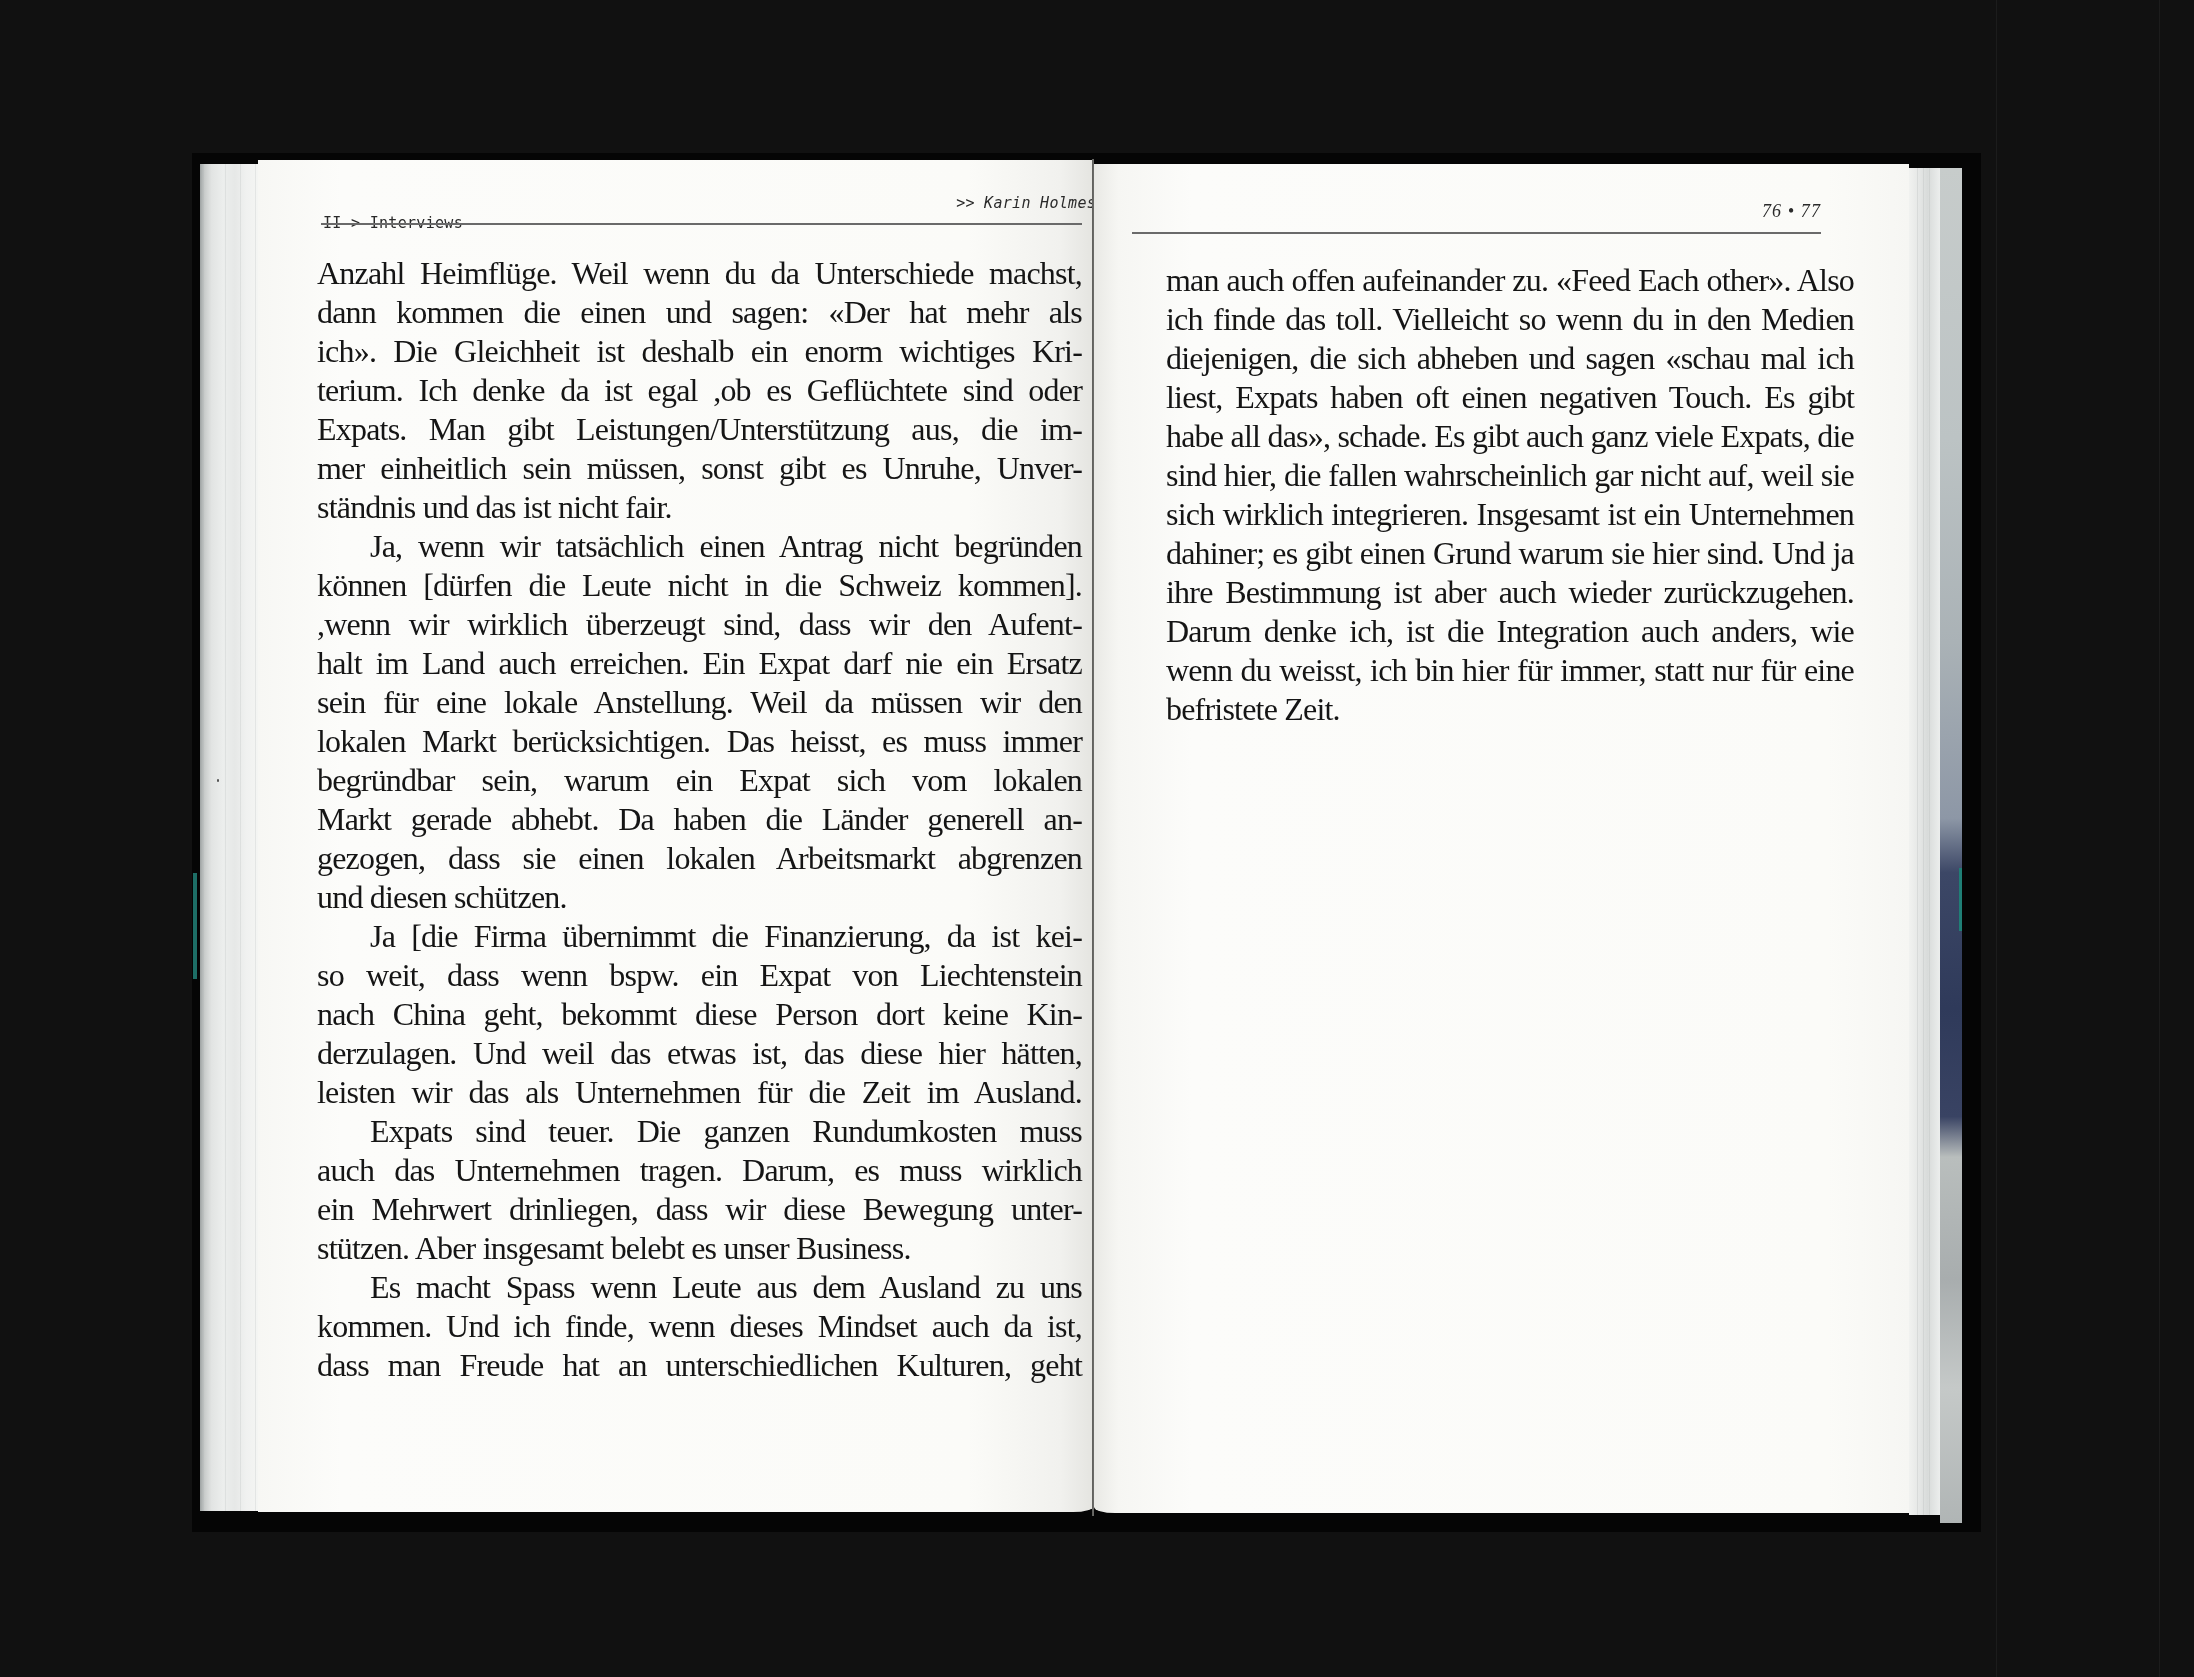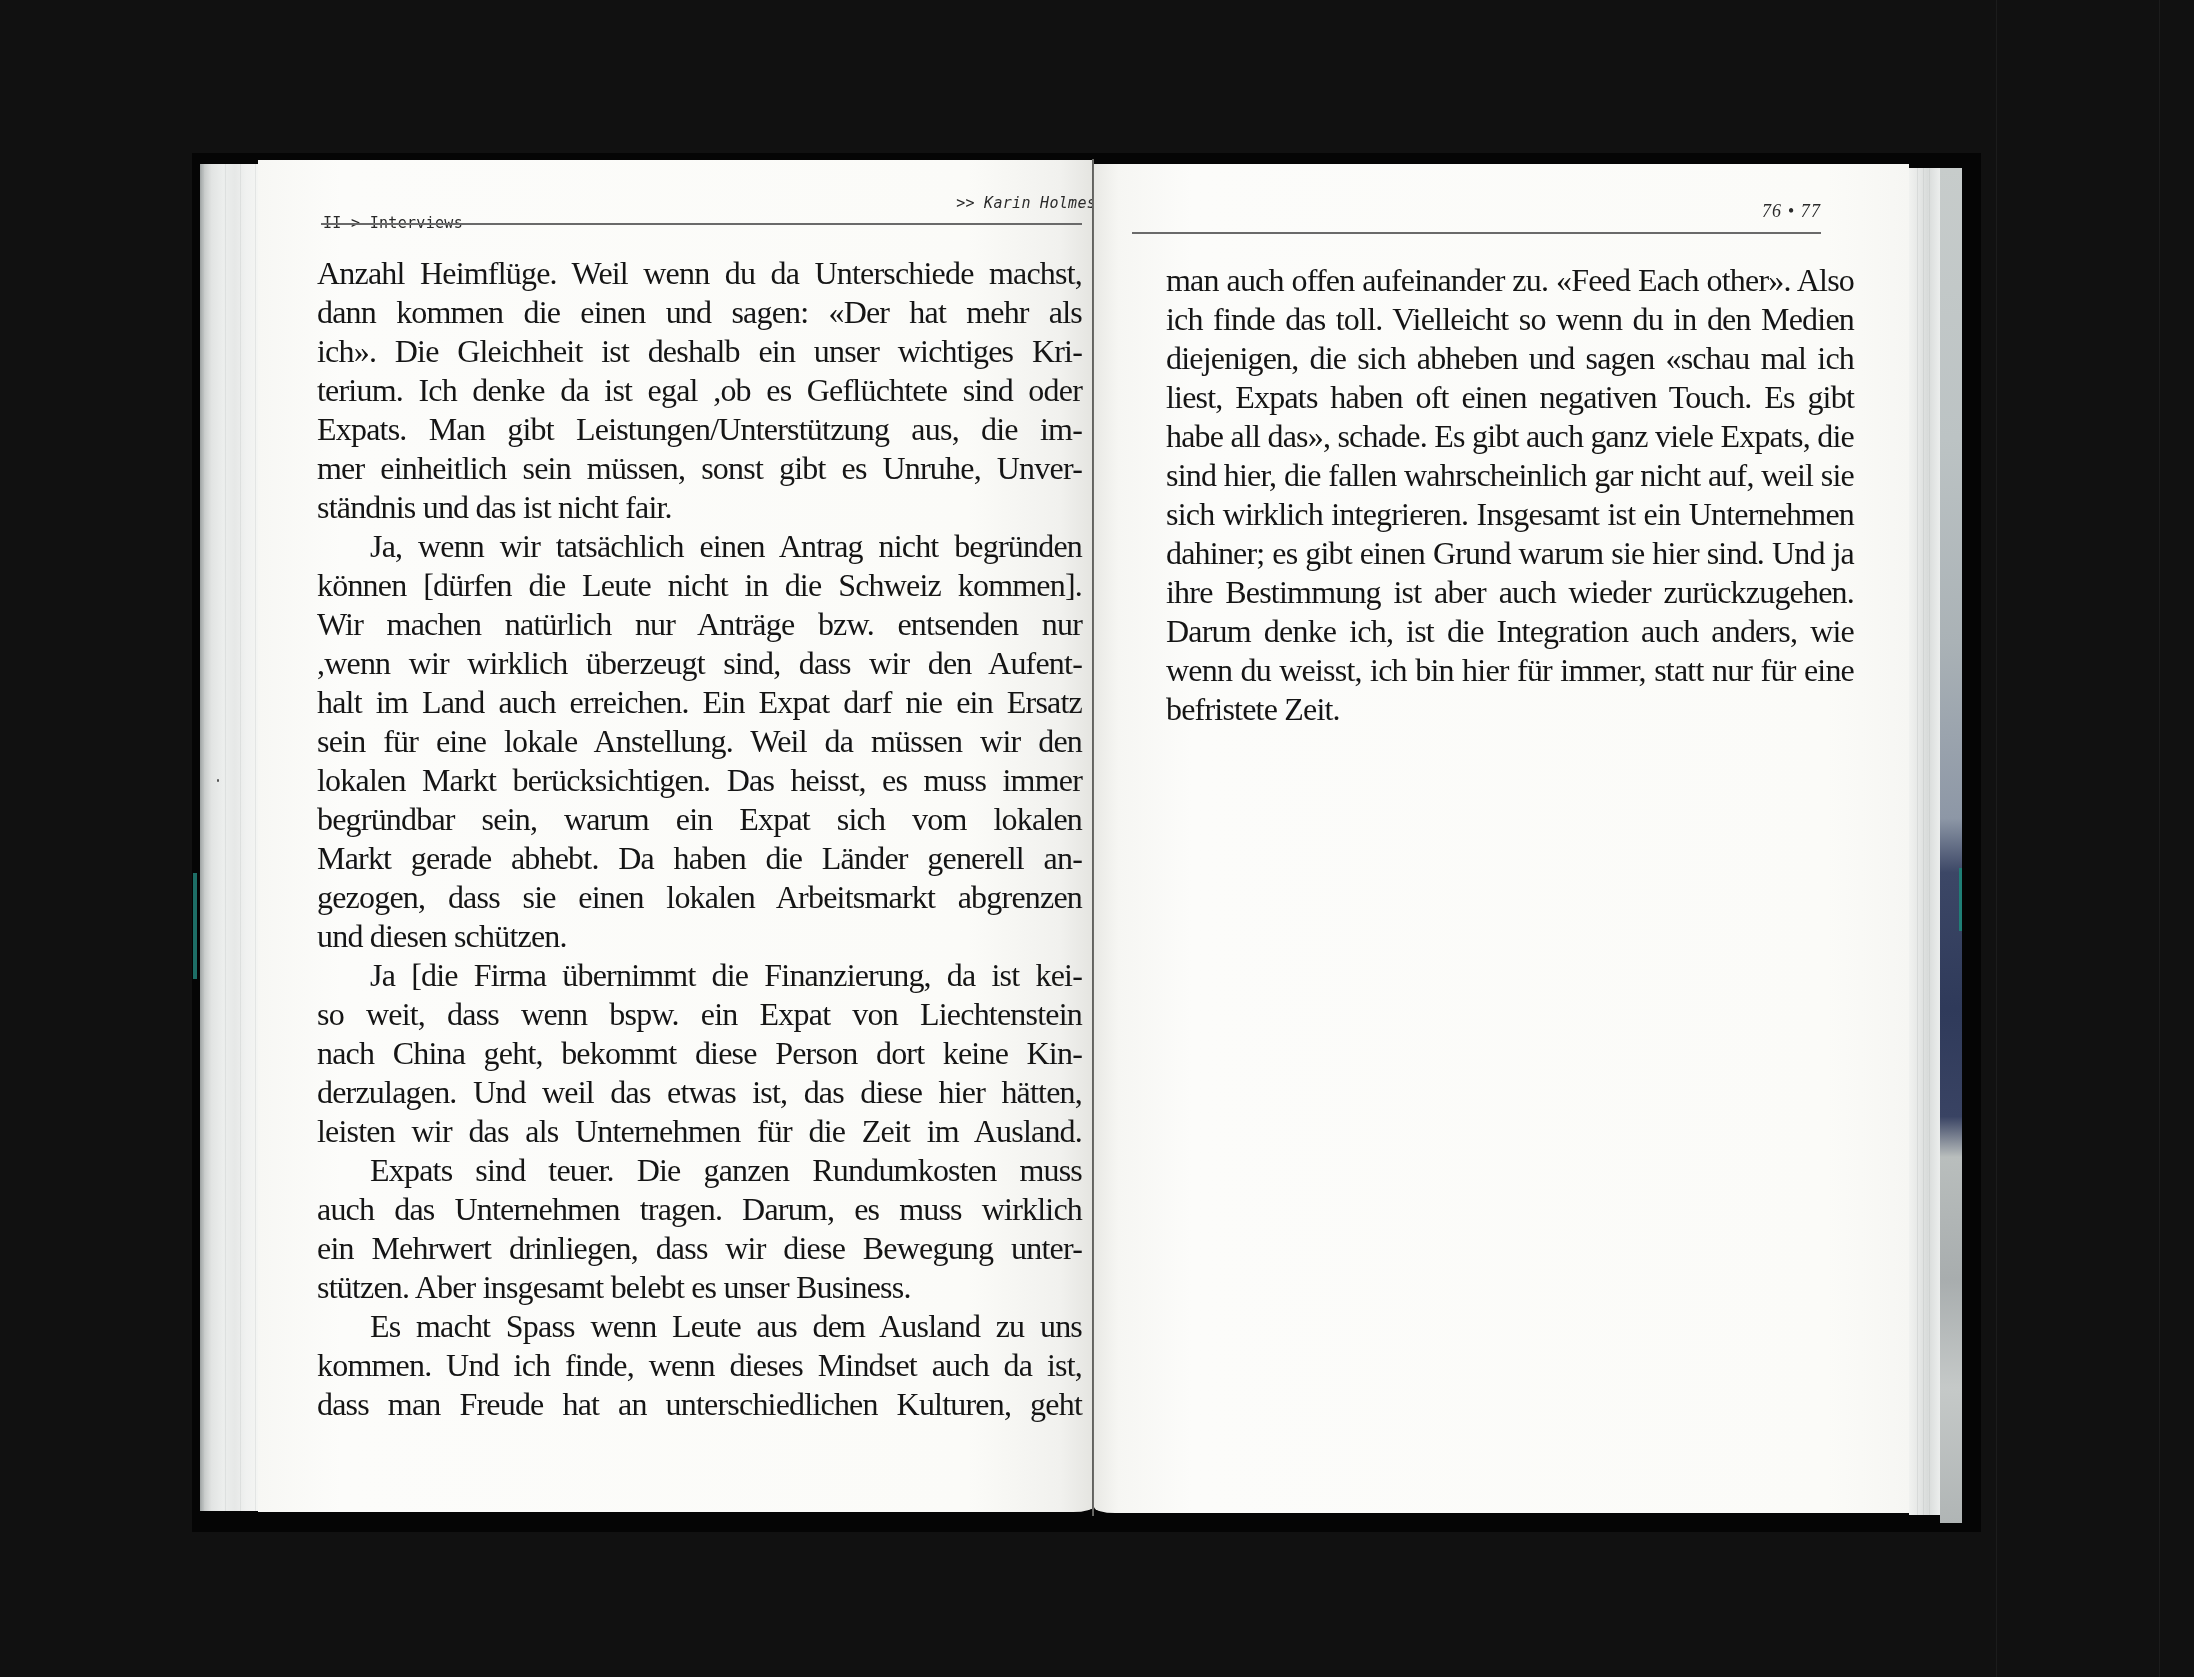--- a/index.html
+++ b/index.html
@@ -176,28 +176,27 @@
 <div class="cover-teal"></div>
 
 <div class="page page-left">
   <div class="running-head" style="left:65px; top:31px;margin-top:23px;">II &gt; Interviews</div>
   <div class="running-head head-italic" style="right:-2.1px; top:34px;">&gt;&gt; Karin Holmes</div>
   <div class="head-rule" style="left:63px; top:63px; width:761px;"></div>
 
   <div class="text-block" id="left-text" style="left:59px; top:94px; width:765px;">
       <span class="text-line">Anzahl Heimflüge. Weil wenn du da Unterschiede machst,</span>
       <span class="text-line">dann kommen die einen und sagen: «Der hat mehr als</span>
-      <span class="text-line">ich». Die Gleichheit ist deshalb ein unser wichtiges Kri-</span>
+      <span class="text-line">ich». Die Gleichheit ist deshalb ein enorm wichtiges Kri-</span>
       <span class="text-line">terium. Ich denke da ist egal ,ob es Geflüchtete sind oder</span>
       <span class="text-line">Expats. Man gibt Leistungen/Unterstützung aus, die im-</span>
       <span class="text-line">mer einheitlich sein müssen, sonst gibt es Unruhe, Unver-</span>
       <span class="text-line last">ständnis und das ist nicht fair.</span>
       <span class="text-line indent">Ja, wenn wir tatsächlich einen Antrag nicht begründen</span>
       <span class="text-line">können [dürfen die Leute nicht in die Schweiz kommen].</span>
-      <span class="text-line">Wir machen natürlich nur Anträge bzw. entsenden nur</span>
       <span class="text-line">,wenn wir wirklich überzeugt sind, dass wir den Aufent-</span>
       <span class="text-line">halt im Land auch erreichen. Ein Expat darf nie ein Ersatz</span>
       <span class="text-line">sein für eine lokale Anstellung. Weil da müssen wir den</span>
       <span class="text-line">lokalen Markt berücksichtigen. Das heisst, es muss immer</span>
       <span class="text-line">begründbar sein, warum ein Expat sich vom lokalen</span>
       <span class="text-line">Markt gerade abhebt. Da haben die Länder generell an-</span>
       <span class="text-line">gezogen, dass sie einen lokalen Arbeitsmarkt abgrenzen</span>
       <span class="text-line last">und diesen schützen.</span>
       <span class="text-line indent">Ja [die Firma übernimmt die Finanzierung, da ist kei-</span>
       <span class="text-line">so weit, dass wenn bspw. ein Expat von Liechtenstein</span>

